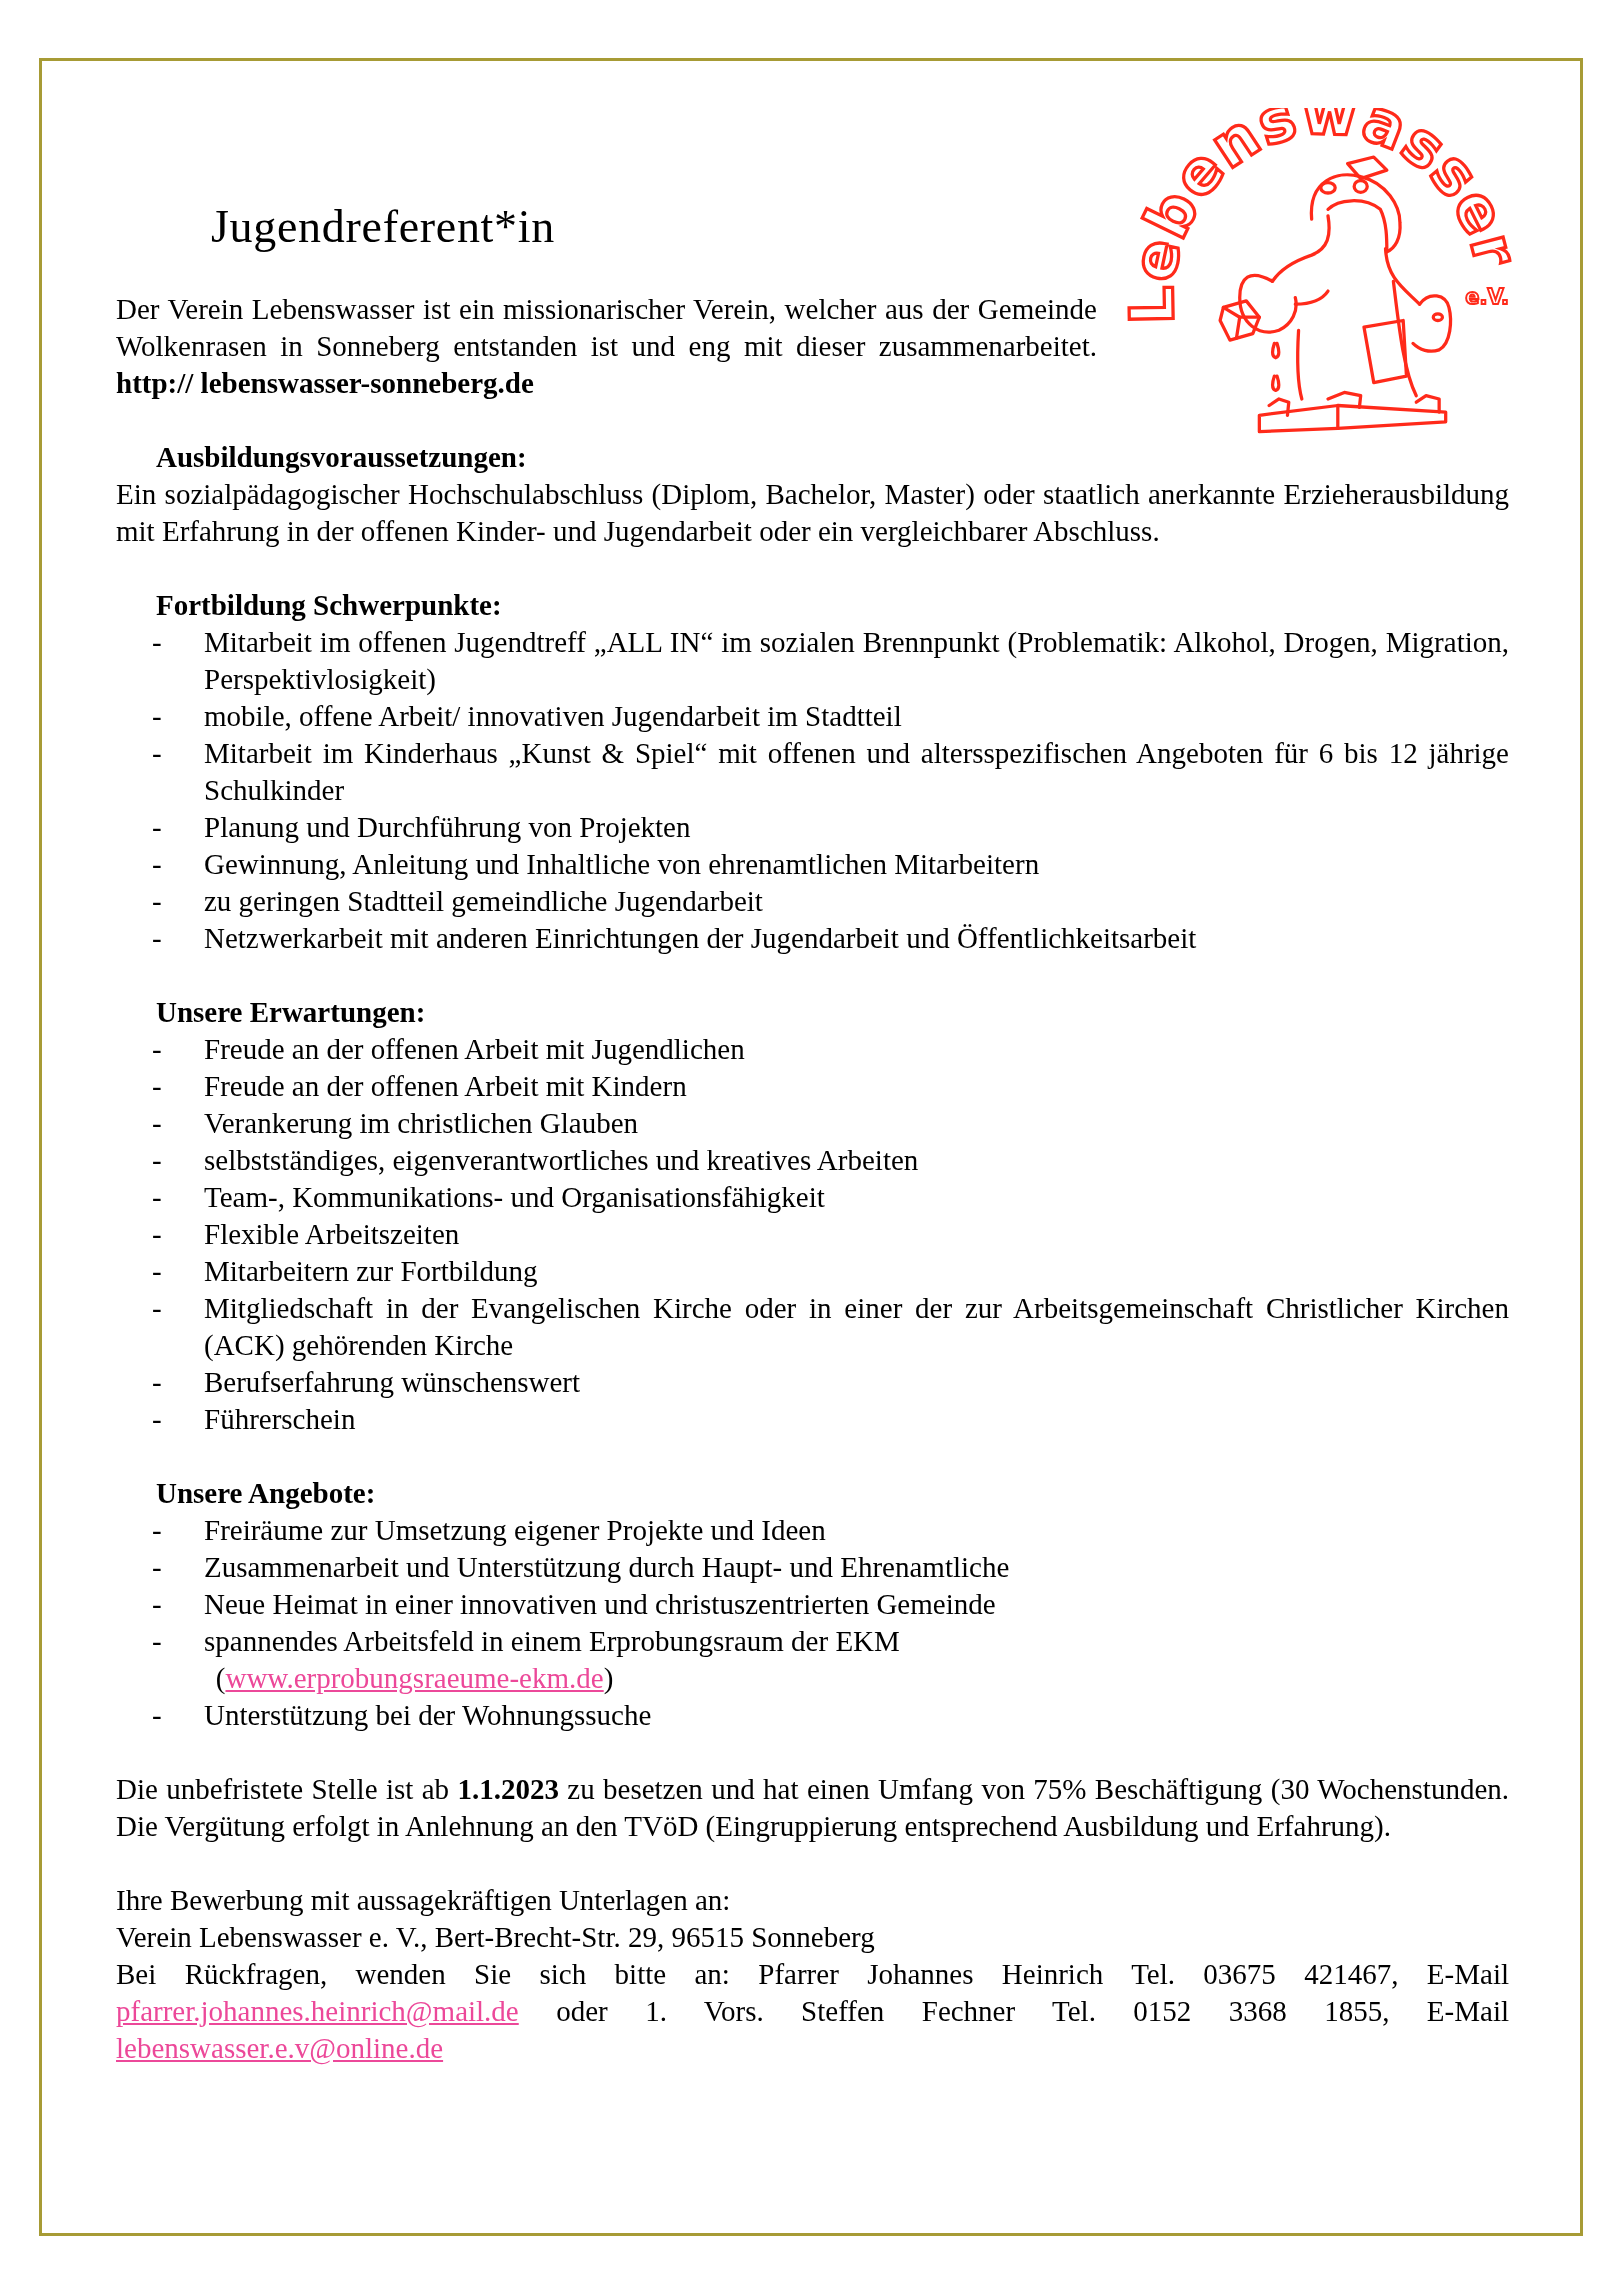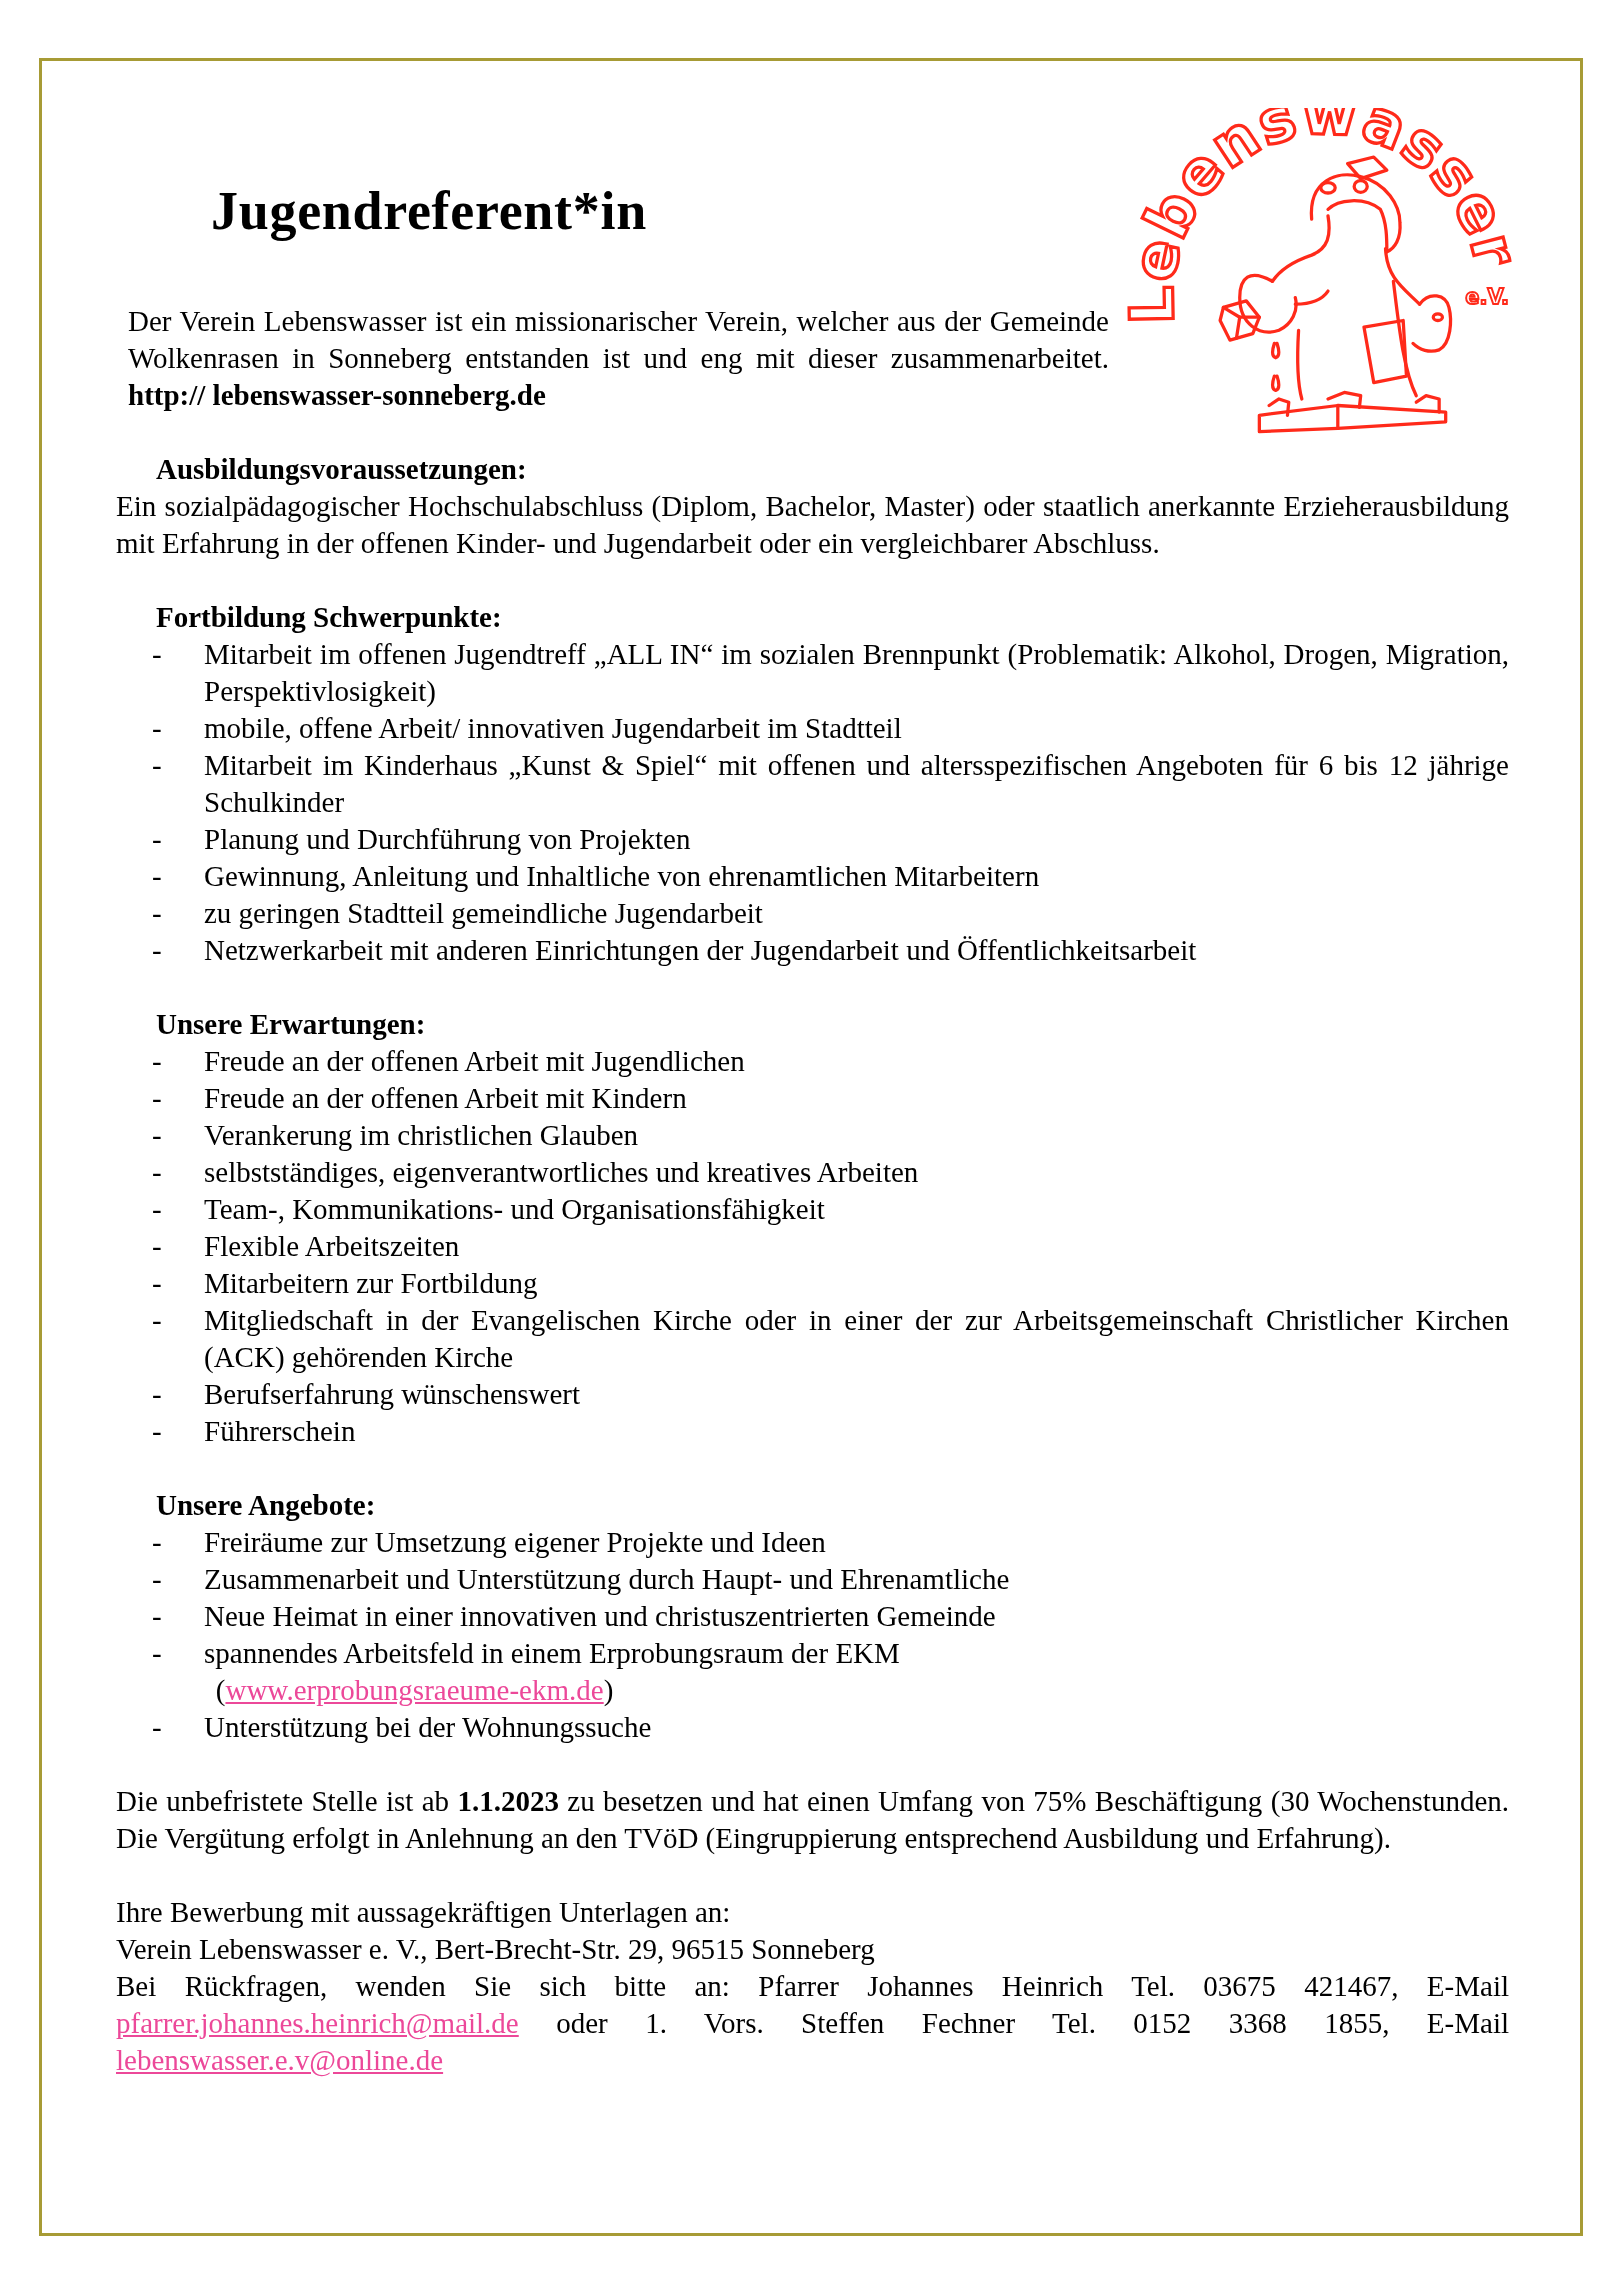--- a/index.html
+++ b/index.html
@@ -1,20 +1,20 @@
 <!DOCTYPE html>
 <html style="font-size:10.5px"><head>
 <meta charset="utf-8">
 <style>
   html, body { margin: 0; padding: 0; background: #ffffff; }
   body { width: 1622px; height: 2295px; position: relative; overflow: hidden;
          font-family: "Liberation Serif", "DejaVu Serif", serif; color: #000; }
   .frame { position: absolute; left: 39px; top: 58px; width: 1544px; height: 2178px;
            border: 3.9px solid #a79b35; box-sizing: border-box; }
-  .title { position: absolute; left: 211px; top: 180px; font-size: 54px; font-weight: bold;
+  .title { position: absolute; left: 211px; top: 200px; font-size: 46px; font-weight: normal;
            letter-spacing: 0.7px; }
   .logo { position: absolute; left: 1112px; top: 108px; width: 432px; height: 340px; }
   .content { position: absolute; left: 116px; top: 291px; width: 1393px;
              font-size: 29px; line-height: 37px; }
   .intro { width: 981px; }
   .para { text-align: justify; }
   .section { margin-top: 37px; }
   .heading { font-weight: bold; margin-left: 40px; }
   ul.dash { list-style: none; margin: 0; padding: 0; }
   ul.dash li { position: relative; padding-left: 88px; text-align: justify; }
@@ -72,21 +72,21 @@
       <path d="M 345 455 L 345 490"></path>
       <path d="M 240 455 L 255 445 L 270 450 L 268 470"></path>
       <path d="M 330 445 L 355 435 L 380 440 L 378 458"></path>
       <path d="M 465 450 L 480 440 L 500 445 L 500 465"></path>
     </g>
   </svg>
 </div>
 
 <div class="content">
 
-  <p class="intro para" style="margin:12px;">
+  <p class="intro para" style="margin:0;">
     <span>Der Verein Lebenswasser ist ein missionarischer Verein, welcher aus der Gemeinde Wolkenrasen in Sonneberg entstanden ist und eng mit dieser zusammenarbeitet.</span>
     <b>http:// lebenswasser-sonneberg.de</b>
   </p>
 
   <div class="section">
     <div class="heading">Ausbildungsvoraussetzungen:</div>
     <div class="para">Ein sozialpädagogischer Hochschulabschluss (Diplom, Bachelor, Master) oder staatlich anerkannte Erzieherausbildung mit Erfahrung in der offenen Kinder- und Jugendarbeit oder ein vergleichbarer Abschluss.</div>
   </div>
 
   <div class="section">

